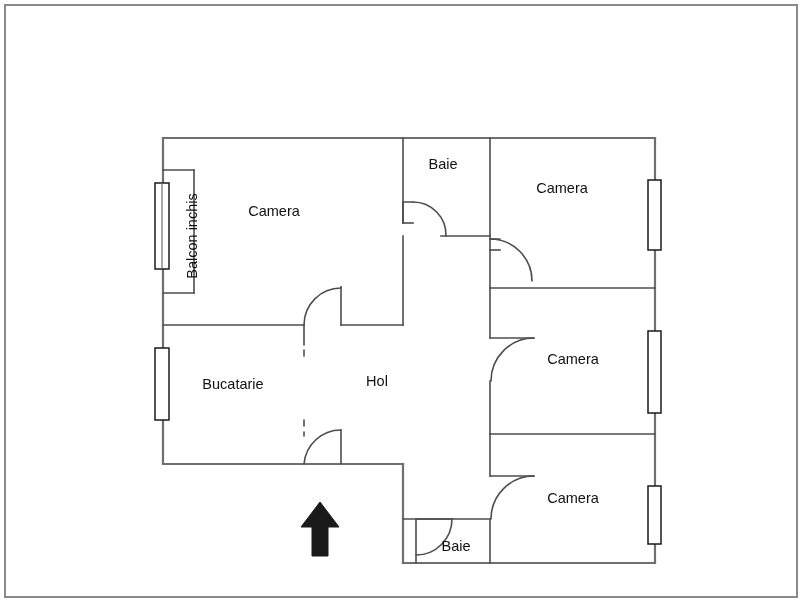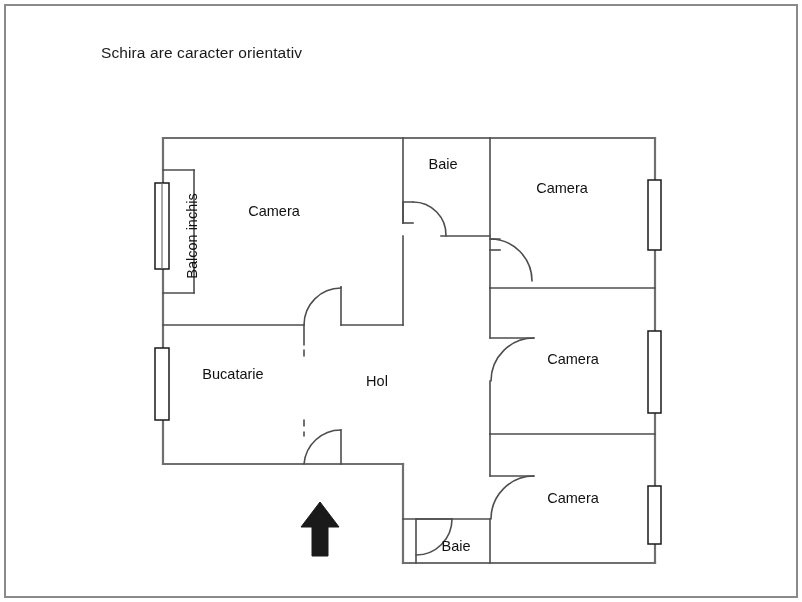--- a/index.html
+++ b/index.html
@@ -53,21 +53,20 @@
     transform: translate(-50%, -50%) rotate(-90deg);
   }
 </style>
 </head>
 <body>
 
 <div id="page">
 
   <div id="outer-frame"></div>
 
-  <div id="plan-title">Schira are caracter orientativ</div>
 
   <svg id="plan-svg" width="802" height="602" viewBox="0 0 802 602">
 
     <g fill="none" stroke="#6f6f6f" stroke-width="2.2" stroke-linecap="square">
 
       <path d="M163,138 L655,138"></path>
 
       <path d="M163,138 L163,464"></path>
 
       <path d="M163,464 L403,464"></path>
@@ -155,21 +154,21 @@
 
     <g>
       <path d="M320,502 L339,527 L328,527 L328,556 L312,556 L312,527 L301,527 Z" fill="#1a1a1a" stroke="#1a1a1a" stroke-width="1" stroke-linejoin="miter"></path>
     </g>
   </svg>
 
   <div class="room-label" style="left:274px; top:211px;">Camera</div>
 
   <div class="room-label vertical" style="left:192px; top:236px;">Balcon inchis</div>
 
-  <div class="room-label" style="left:233px; top:374px;">Bucatarie</div>
+  <div class="room-label" style="left:233px; top:384px;">Bucatarie</div>
 
   <div class="room-label" style="left:377px; top:381px;">Hol</div>
 
   <div class="room-label" style="left:443px; top:164px;">Baie</div>
 
   <div class="room-label" style="left:562px; top:188px;">Camera</div>
 
   <div class="room-label" style="left:573px; top:359px;">Camera</div>
 
   <div class="room-label" style="left:573px; top:498px;">Camera</div>

